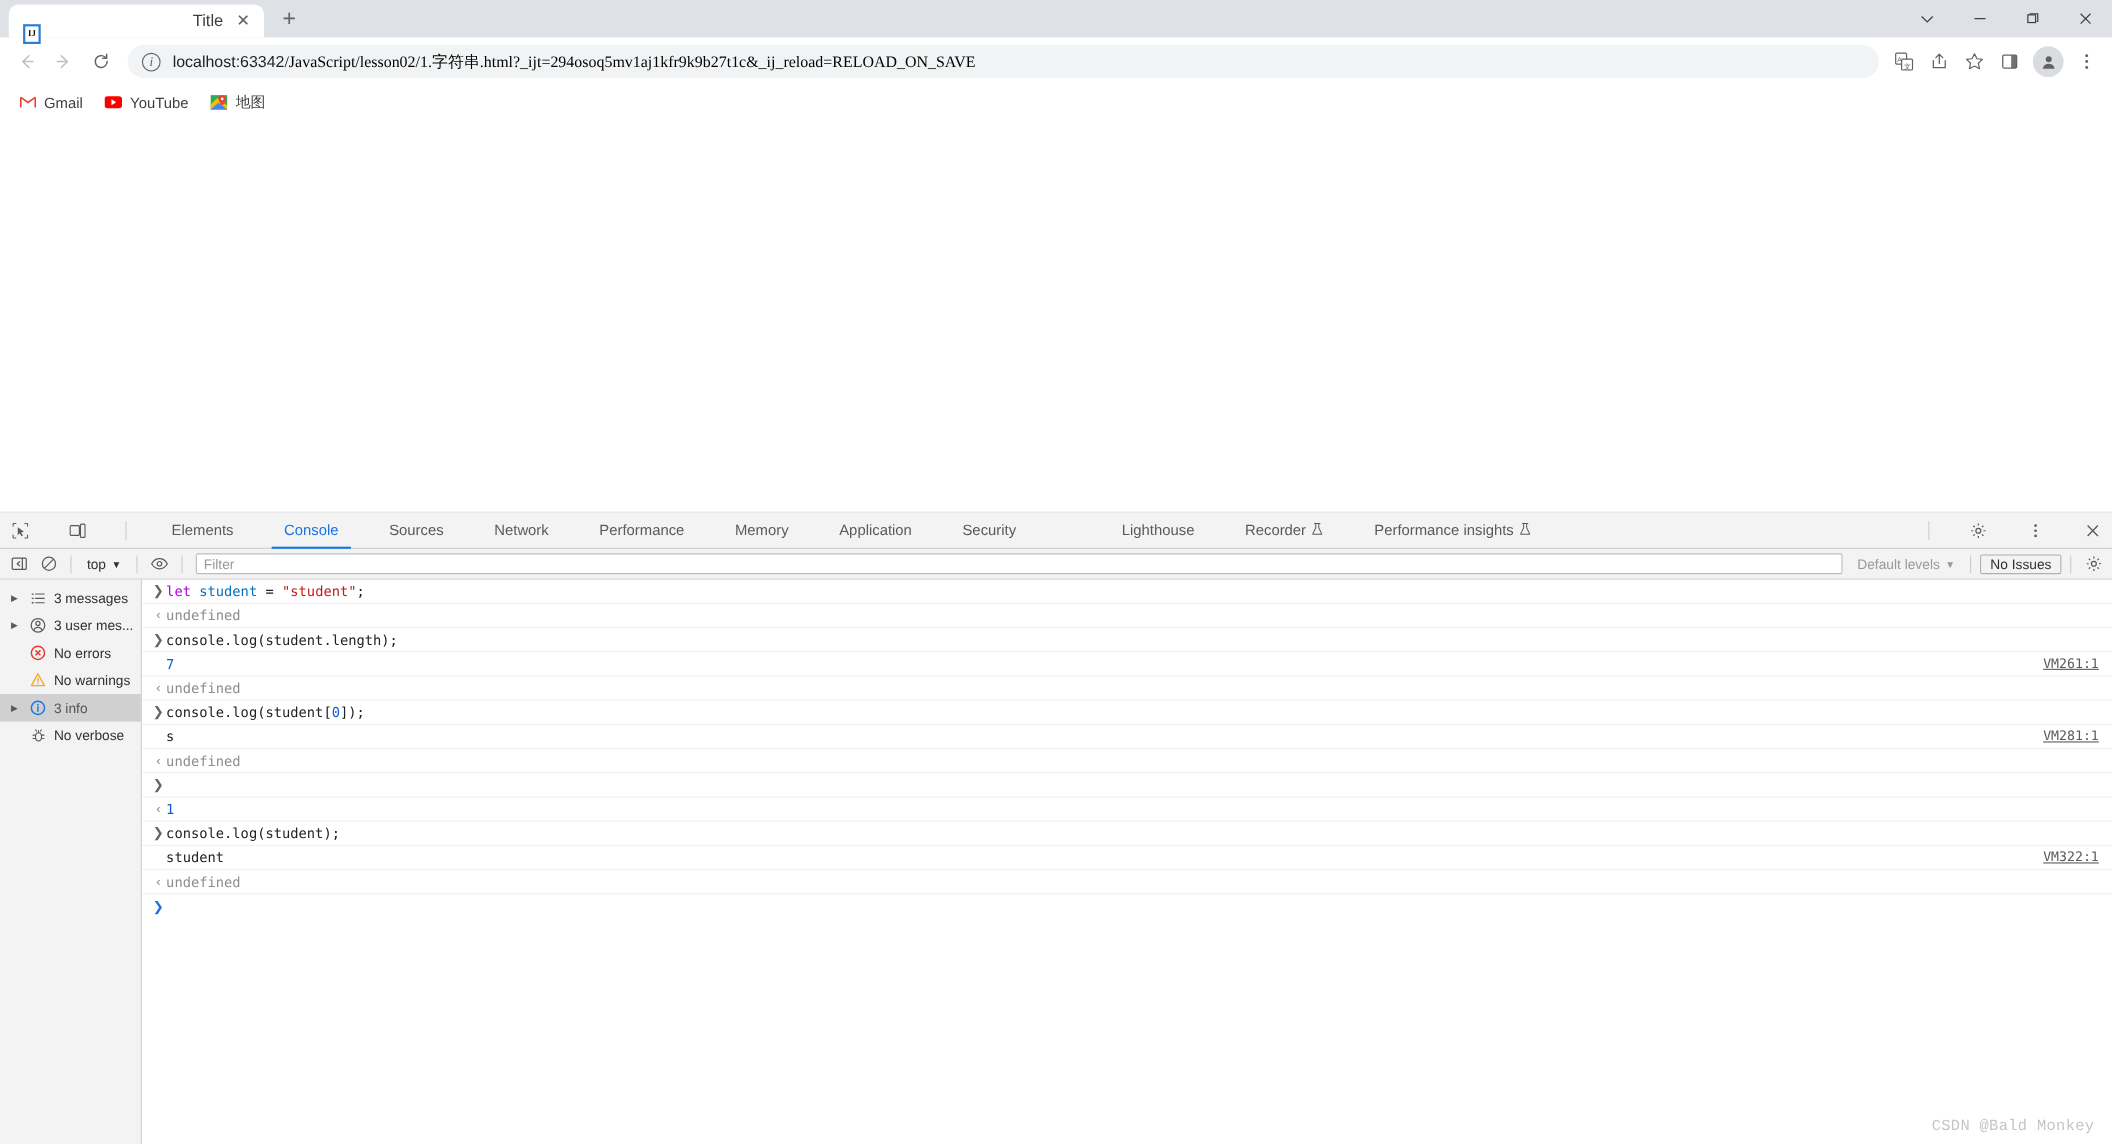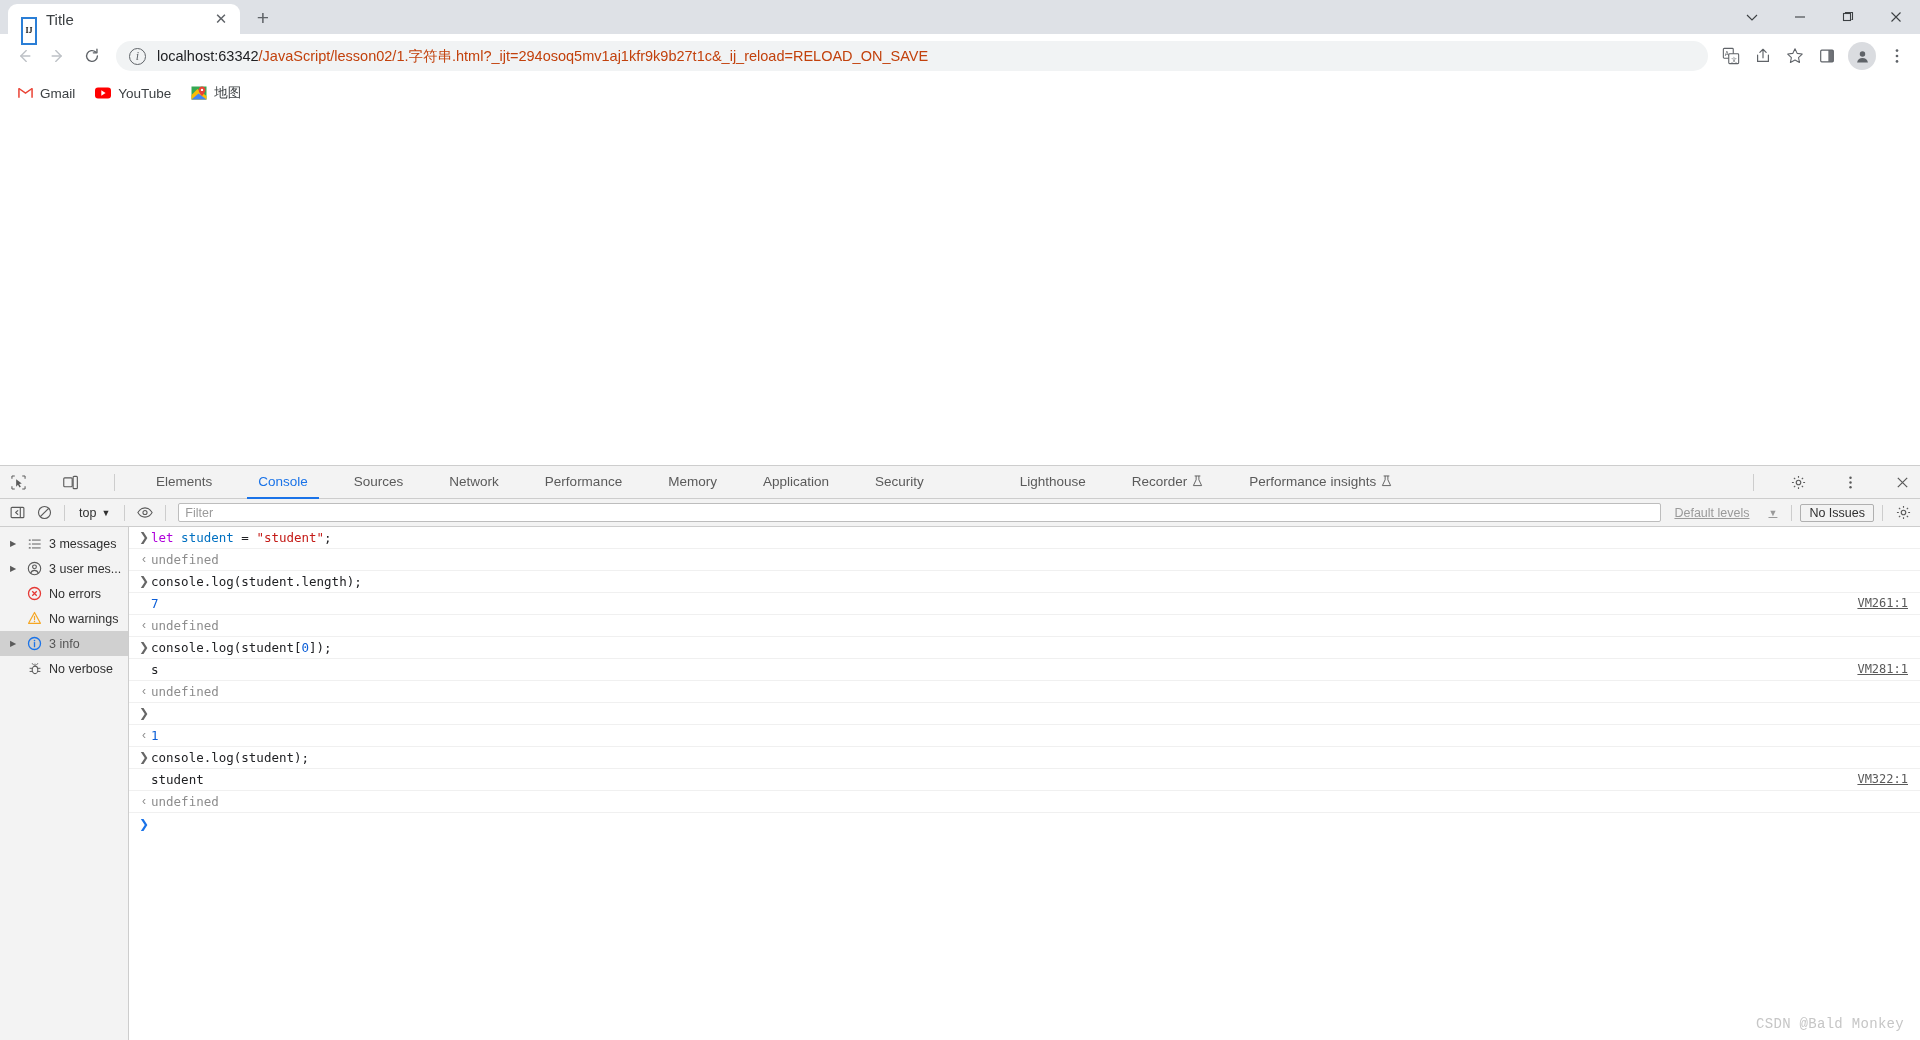--- a/index.html
+++ b/index.html
@@ -20,31 +20,31 @@
   }
   .tab {
     display: flex; align-items: center; gap: 9px;
     height: 30px; width: 232px;
     background: #ffffff;
     border-radius: 9px 9px 0 0;
     padding: 0 10px 0 13px;
     position: relative;
   }
   .tab-favicon {
-    width: 16px; height: 28px; flex: 0 0 16px;
+    width: 16px; height: 18px; flex: 0 0 16px;
     background: #ffffff; border: 2px solid #2a7ed6;
     display: flex; align-items: center; justify-content: center; margin-top: 24px;
   }
   .tab-favicon span {
     font-size: 8px; font-weight: bold; color: #111;
     font-family: "Liberation Serif", serif; line-height: 1;
   }
   .tab-title {
     flex: 1; font-size: 15px; color: #3c4043;
-    white-space: nowrap; overflow: hidden; text-overflow: ellipsis;
+    white-space: nowrap; overflow: hidden; text-overflow: ellipsis; text-align: right;
   }
   .tab-close {
     width: 18px; height: 18px; display: flex;
     align-items: center; justify-content: center;
     font-size: 15px; color: #5f6368; border-radius: 50%;
   }
   .newtab {
     width: 30px; height: 30px; margin-left: 8px; margin-bottom: 1px;
     display: flex; align-items: center; justify-content: center;
     font-size: 21px; color: #5f6368; font-weight: 300;
@@ -76,21 +76,21 @@
     border: 1.4px solid #5f6368; border-radius: 50%;
     display: flex; align-items: center; justify-content: center;
     font-size: 12px; color: #5f6368; font-family: "Liberation Serif", serif;
     font-style: italic; line-height: 1;
   }
   .omnibox-url {
     flex: 1; font-size: 14.5px; color: #202124;
     white-space: nowrap; overflow: hidden;
   }
   .omnibox-url .host { color: #202124; }
-  .omnibox-url .rest { color: #c2410c; }
+  .omnibox-url .rest { color: #000000; font-family: Liberation Serif, serif; }
   .tb-icon {
     width: 30px; height: 30px; flex: 0 0 30px;
     display: flex; align-items: center; justify-content: center;
     color: #5f6368;
   }
   .avatar-btn {
     width: 28px; height: 28px; flex: 0 0 28px; margin: 0 4px;
     border-radius: 50%; background: #dadce0;
     display: flex; align-items: center; justify-content: center;
   }
@@ -150,22 +150,22 @@
   }
   .filter-input {
     flex: 1; height: 19px; background: #ffffff;
     border: 1px solid #bdbdbd; border-radius: 2px;
     font-size: 12.5px; color: #303030; padding: 0 6px;
     font-family: "Liberation Sans", sans-serif; margin: 4px 4px;
     outline: none;
   }
   .filter-input::placeholder { color: #9a9a9a; }
   .levels {
-    display: flex; align-items: center; gap: 19px;
-    font-size: 12.5px; color: #9a9a9a; padding: 0 6px; white-space: nowrap; text-decoration: underline;
+    display: flex; align-items: center; gap: 5px;
+    font-size: 12.5px; color: #9a9a9a; padding: 0 6px; white-space: nowrap;
   }
   .issues-btn {
     border: 1px solid #b0b0b0; border-radius: 2px;
     font-size: 12.5px; color: #303030; padding: 1px 8px;
     background: #f3f3f3; white-space: nowrap;
   }
 
   .dt-body { flex: 1; display: flex; min-height: 0; }
   .dt-sidebar {
     width: 129px; flex: 0 0 129px; background: #f3f3f3;

